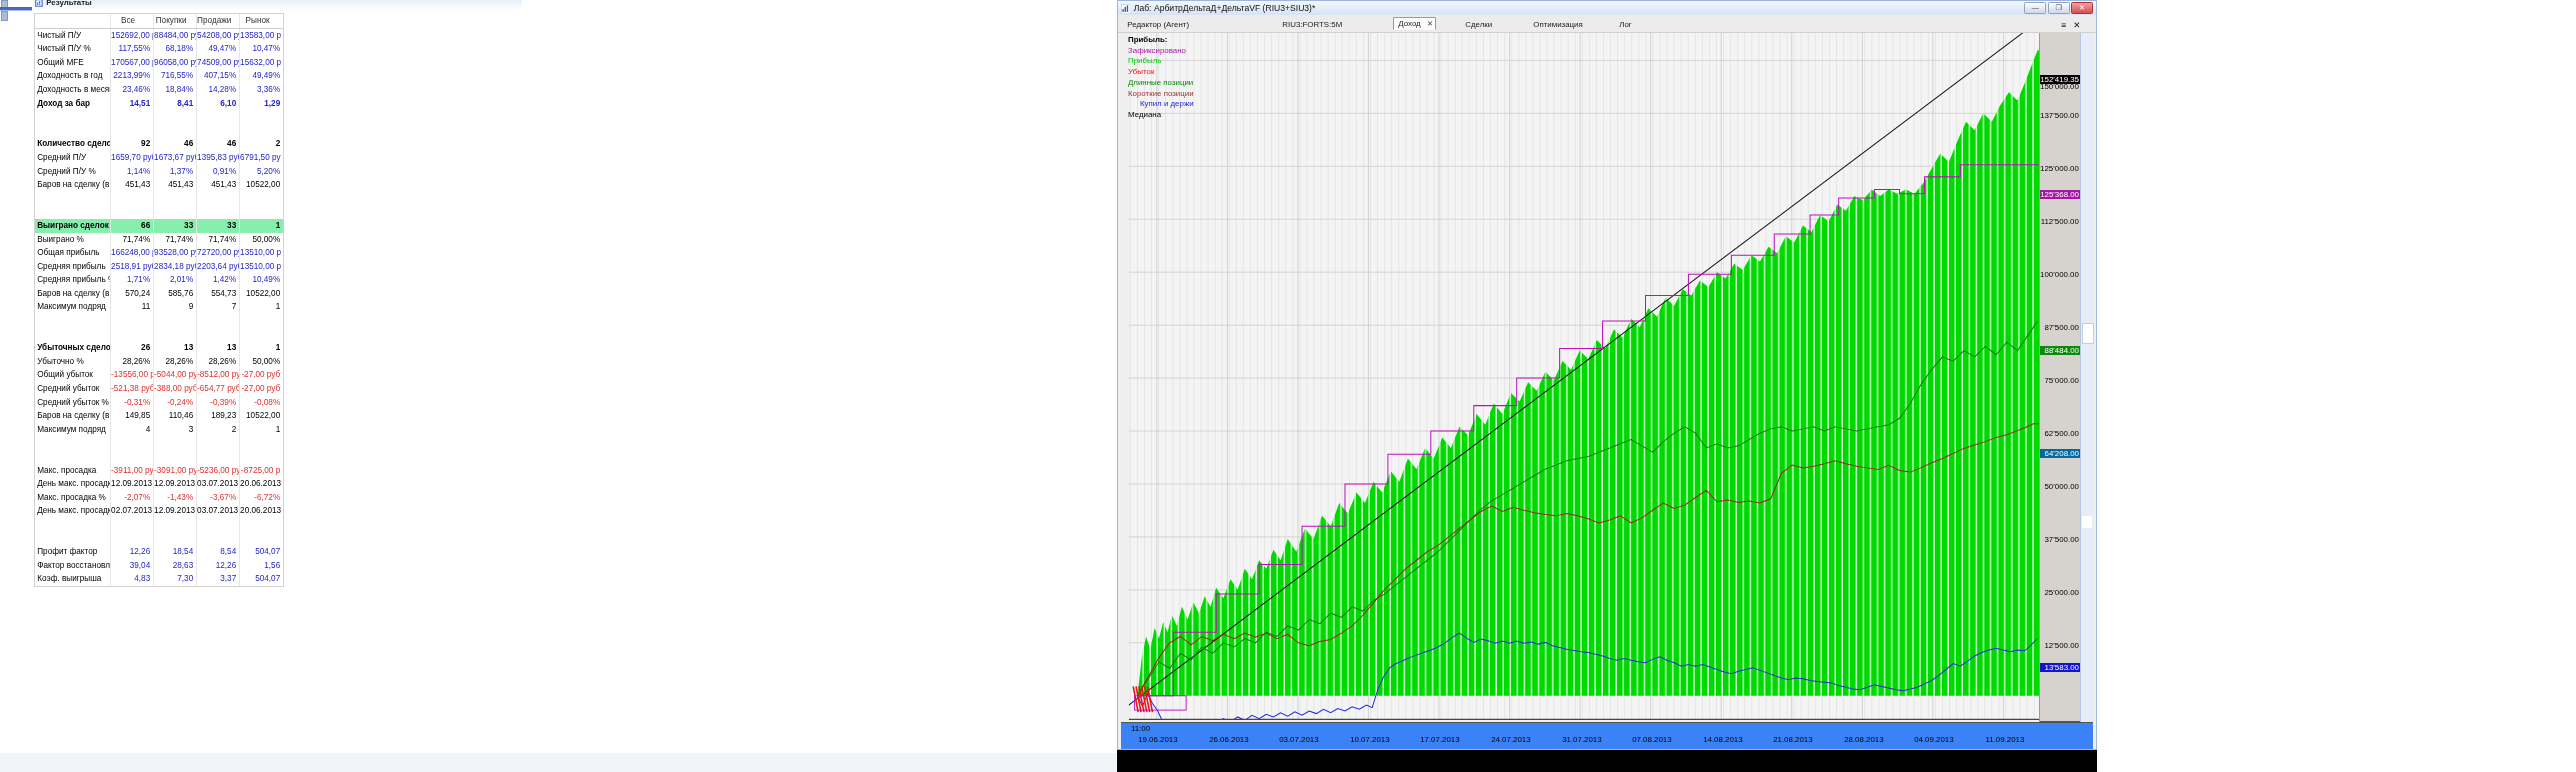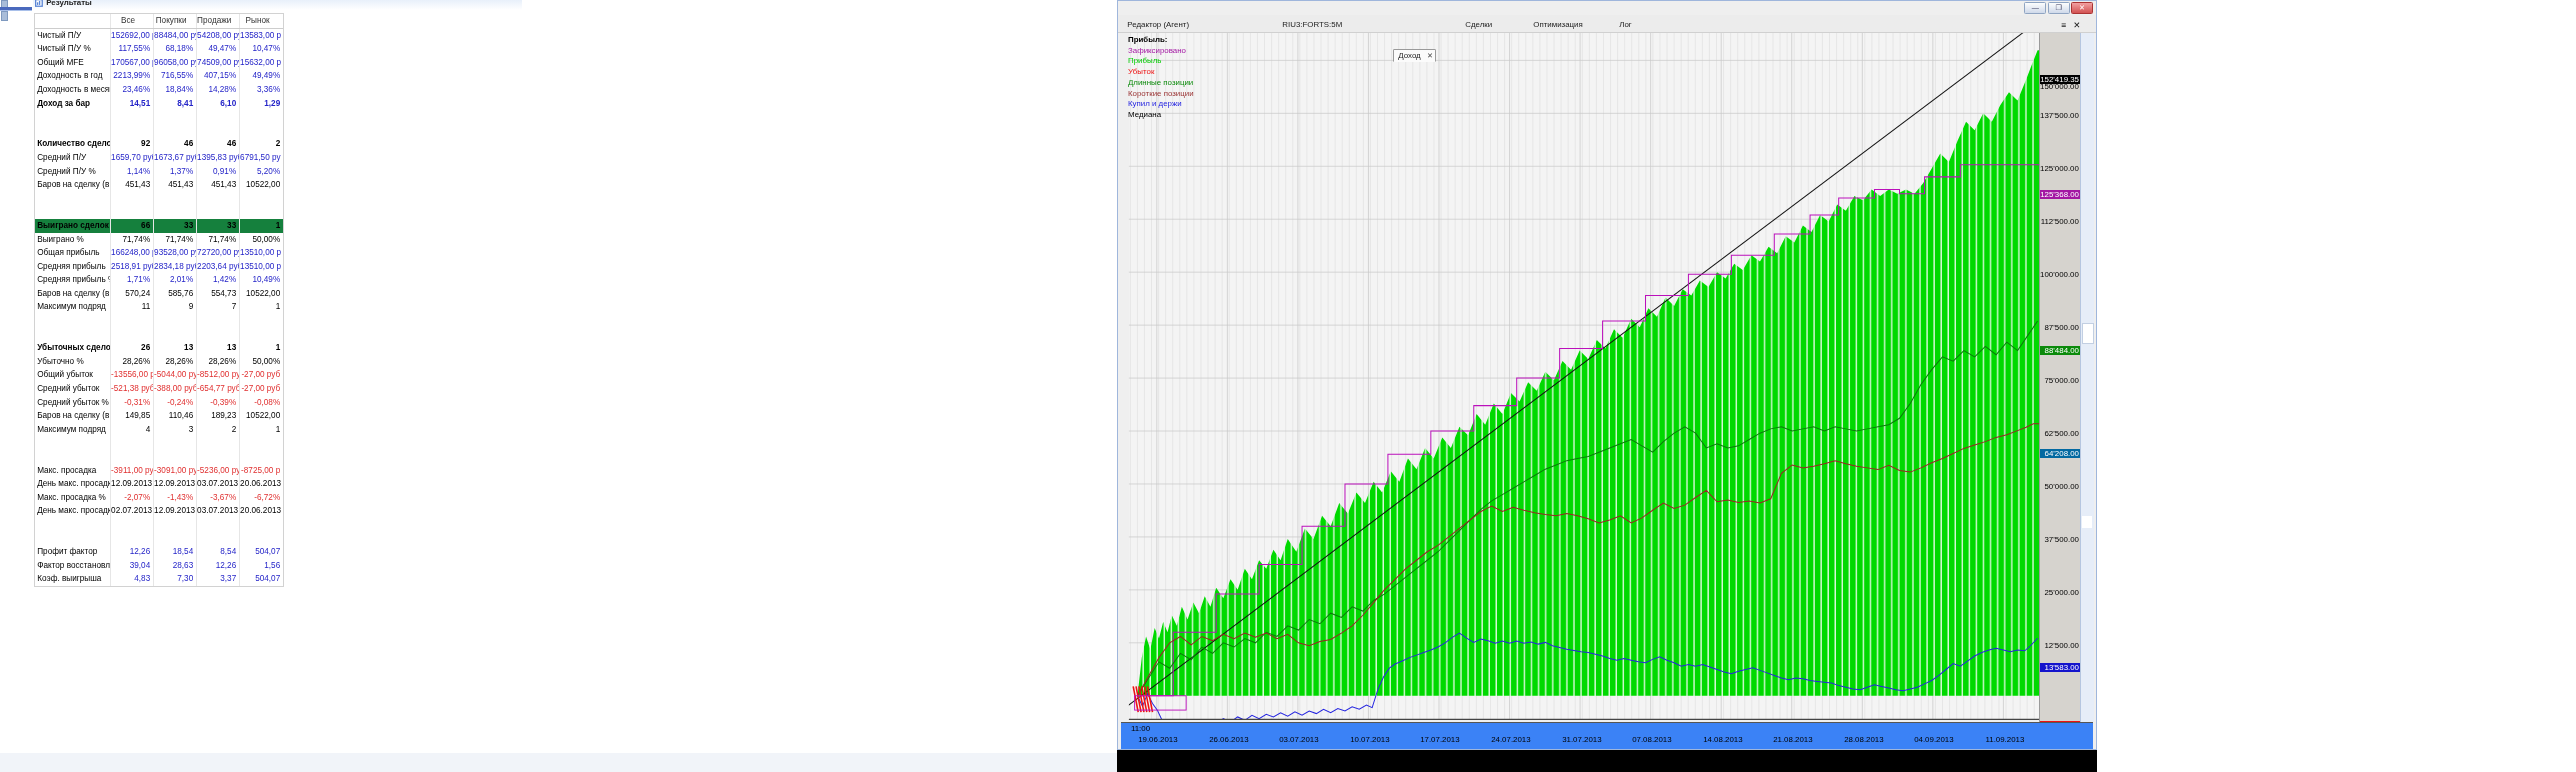--- a/index.html
+++ b/index.html
@@ -23,41 +23,41 @@
   #results-icon{width:7.9px;height:7.9px;margin-left:2.1px;margin-top:-1.4px;flex:0 0 auto;}
 
   #stats-table{position:absolute;left:2.1px;top:13px;border:0.7px solid #d2d2d2;background:#fff;}
   .t-row{display:grid;grid-template-columns:76px 43px 43px 43px 43px;height:13.6px;line-height:13.6px;font-size:8.2px;}
   .t-row > div{border-right:0.7px solid #e6e6e6;overflow:hidden;white-space:nowrap;}
   .t-row > div:last-child{border-right:none;}
   .t-row .lab{padding-left:2.1px;color:#000;}
   .t-row .val{text-align:right;padding-right:2.9px;}
   .t-row.head{border-bottom:0.7px solid #cdcdcd;color:#333;}
   .t-row.head .val{text-align:center;padding-right:8px;}
-  .t-row.hl{background:#15803d;}
+  .t-row.hl{background:#86efac;}
   .t-row.bold .lab{font-weight:bold;}
   .t-row.bold .val{font-weight:bold;}
   .c-blue .val{color:#2424c8;}
   .c-red  .val{color:#e03030;}
   .c-black .val{color:#000;}
 
   #left-bottom-band{position:absolute;left:0;top:753px;width:1117px;height:20px;background:#f1f4f9;}
 
   
   #right-window{position:absolute;left:1117px;top:0;width:980px;height:750px;background:#efefef;border:1.4px solid #9fb6dc;box-sizing:border-box;}
   #rw-titlebar{position:absolute;left:0;top:0;width:100%;height:14.3px;background:linear-gradient(#f4f8fd,#d6e3f3);border-bottom:0.7px solid #aabdd6;display:flex;align-items:center;z-index:5;}
   #rw-title{font-size:8.6px;color:#111;margin-left:3.6px;white-space:nowrap;}
   #rw-buttons{position:absolute;right:2.9px;top:0.7px;display:flex;gap:1.4px;z-index:6;}
   .wbtn{width:20px;height:10.7px;font-size:7.2px;line-height:10px;text-align:center;color:#335;
         background:linear-gradient(#fdfdfd,#cfd9ea);border:0.7px solid #8fa4c2;border-radius:1.4px;}
   .wbtn.close{background:linear-gradient(#f2a0a0,#d25252);color:#fff;border-color:#a33;}
 
   #rw-tabbar{position:absolute;left:0;top:14.3px;width:100%;height:17px;background:#ececec;border-bottom:0.7px solid #d0d0d0;z-index:5;}
   .tab{position:absolute;top:2.9px;font-size:7.9px;color:#222;padding:1.4px 4.3px;white-space:nowrap;}
-  .tab.active{background:#fbfbfb;border:0.7px solid #9a9a9a;border-bottom-color:#fbfbfb;border-radius:1.4px 1.4px 0 0;padding-right:14.3px;margin-top:32px;}
+  .tab.active{background:#fbfbfb;border:0.7px solid #9a9a9a;border-bottom-color:#fbfbfb;border-radius:1.4px 1.4px 0 0;padding-right:14.3px;}
   .tab .tab-close{position:absolute;right:2.1px;top:1.4px;font-size:7.2px;color:#444;}
 
   #chart-svg{position:absolute;left:0;top:0;z-index:1;}
 
   #legend{position:absolute;left:10px;top:34px;z-index:3;font-size:7.9px;line-height:10.7px;}
   #legend .lg-title{font-weight:bold;color:#000;}
 
   #ylabel-col{position:absolute;left:921px;top:31.5px;width:41px;height:690px;background:#d6d3ce;border-left:0.7px solid #9a9a9a;z-index:2;}
   .ytick{position:absolute;right:2.1px;font-size:7.9px;color:#000;white-space:nowrap;}
   .ymarker{position:absolute;left:0px;width:39px;font-size:7.9px;color:#fff;text-align:right;padding-right:1.4px;white-space:nowrap;z-index:3;margin-top:28px;}
@@ -570,20 +570,29 @@
         <line x1="1588" y1="960" x2="1595" y2="996" stroke="#ee1111" stroke-width="2.2"></line>
         <line x1="1592" y1="960" x2="1599" y2="996" stroke="#ee1111" stroke-width="2.2"></line>
         <line x1="1596" y1="960" x2="1603" y2="996" stroke="#ee1111" stroke-width="2.2"></line>
         <line x1="1600" y1="960" x2="1607" y2="996" stroke="#ee1111" stroke-width="2.2"></line>
         <line x1="1604" y1="960" x2="1611" y2="996" stroke="#ee1111" stroke-width="2.2"></line>
         <rect x="1586" y="973" width="72" height="20" fill="none" stroke="#bb10bb" stroke-width="1.3"></rect>
       </g>
       <line x1="1578" y1="1006" x2="2906" y2="1006" stroke="#444" stroke-width="1.5"></line>
     </svg>
 
+  <div id="rw-titlebar">
+    <svg width="9.3" height="9.3" style="margin-left:2.9px" viewBox="0 0 13 13">
+      <rect x="0" y="0" width="13" height="13" fill="#ffffff" stroke="#7a9ac2"></rect>
+      <rect x="2" y="7" width="2" height="4" fill="#2f62b5"></rect>
+      <rect x="5" y="4" width="2" height="7" fill="#2f62b5"></rect>
+      <rect x="8" y="2" width="2" height="9" fill="#2f62b5"></rect>
+    </svg>
+    <span id="rw-title">Лаб: АрбитрДельтаД+ДельтаVF (RIU3+SIU3)*</span>
+  </div>
   <div id="rw-buttons">
     <div class="wbtn">—</div>
     <div class="wbtn">❐</div>
     <div class="wbtn close">✕</div>
   </div>
 
   <div id="rw-tabbar">
       <div class="tab" style="left: 5px;">Редактор (Агент)</div>
       <div class="tab" style="left: 160px;">RIU3:FORTS:5M</div>
       <div class="tab active" style="left: 275px; top: 1.4px;">Доход<span class="tab-close">✕</span></div>
@@ -592,21 +601,21 @@
       <div class="tab" style="left: 497px;">Лог</div>
     </div>
 
   <div id="legend">
     <div class="lg-title">Прибыль:</div>
   <div style="color: rgb(163, 23, 163);">Зафиксировано</div>
       <div style="color: rgb(0, 204, 0);">Прибыль</div>
       <div style="color: rgb(238, 17, 17);">Убыток</div>
       <div style="color: rgb(11, 138, 11);">Длинные позиции</div>
       <div style="color: rgb(154, 52, 52);">Короткие позиции</div>
-      <div style="color: rgb(37, 37, 224);">Купил и держи</div>
+      <div style="color: rgb(37, 37, 224); text-align: right;">Купил и держи</div>
       <div style="color: rgb(0, 0, 0);">Медиана</div>
     </div>
 
   <div id="ylabel-col">
       <div class="ytick" style="top: 17px; margin-top: 32px;">150'000.00</div>
       <div class="ytick" style="top: 78px;">137'500.00</div>
       <div class="ytick" style="top: 131px;">125'000.00</div>
       <div class="ytick" style="top: 184px;">112'500.00</div>
       <div class="ytick" style="top: 237px;">100'000.00</div>
       <div class="ytick" style="top: 290px;">87'500.00</div>

